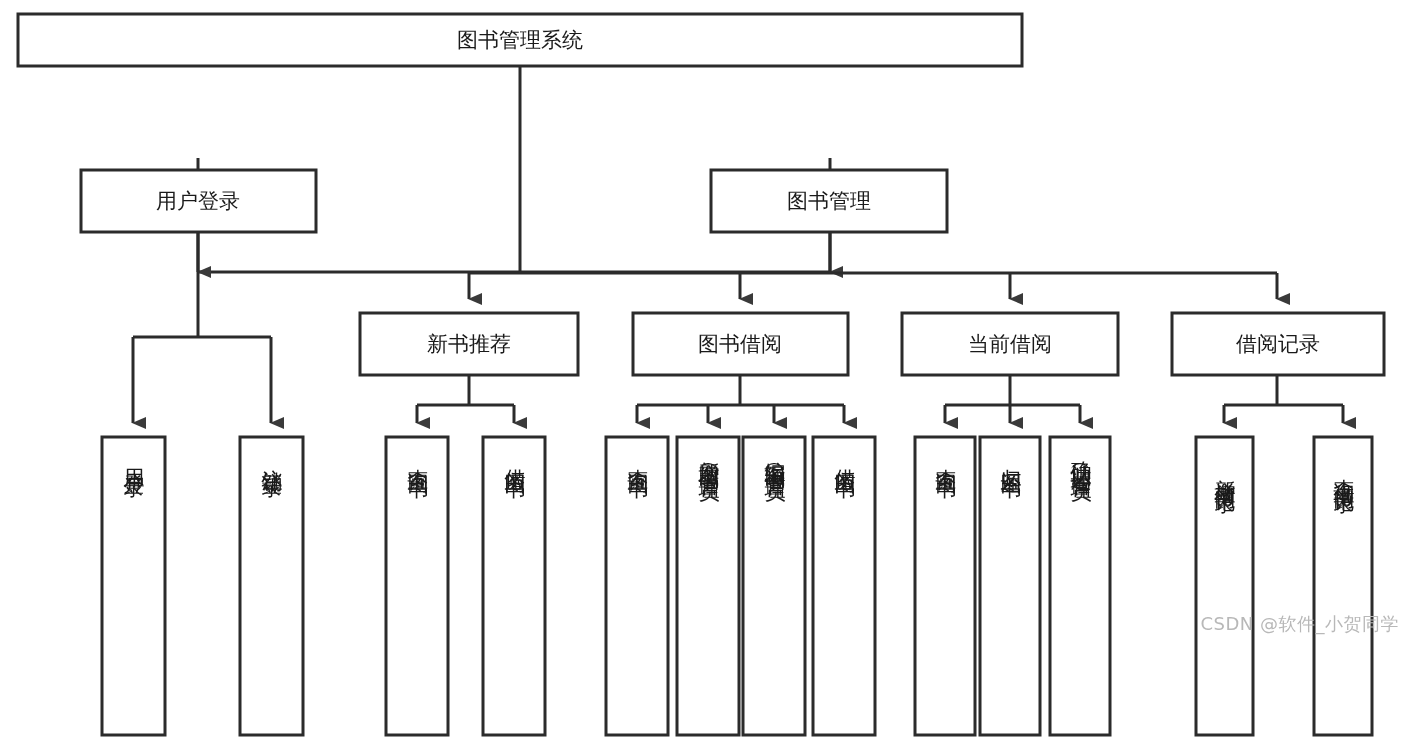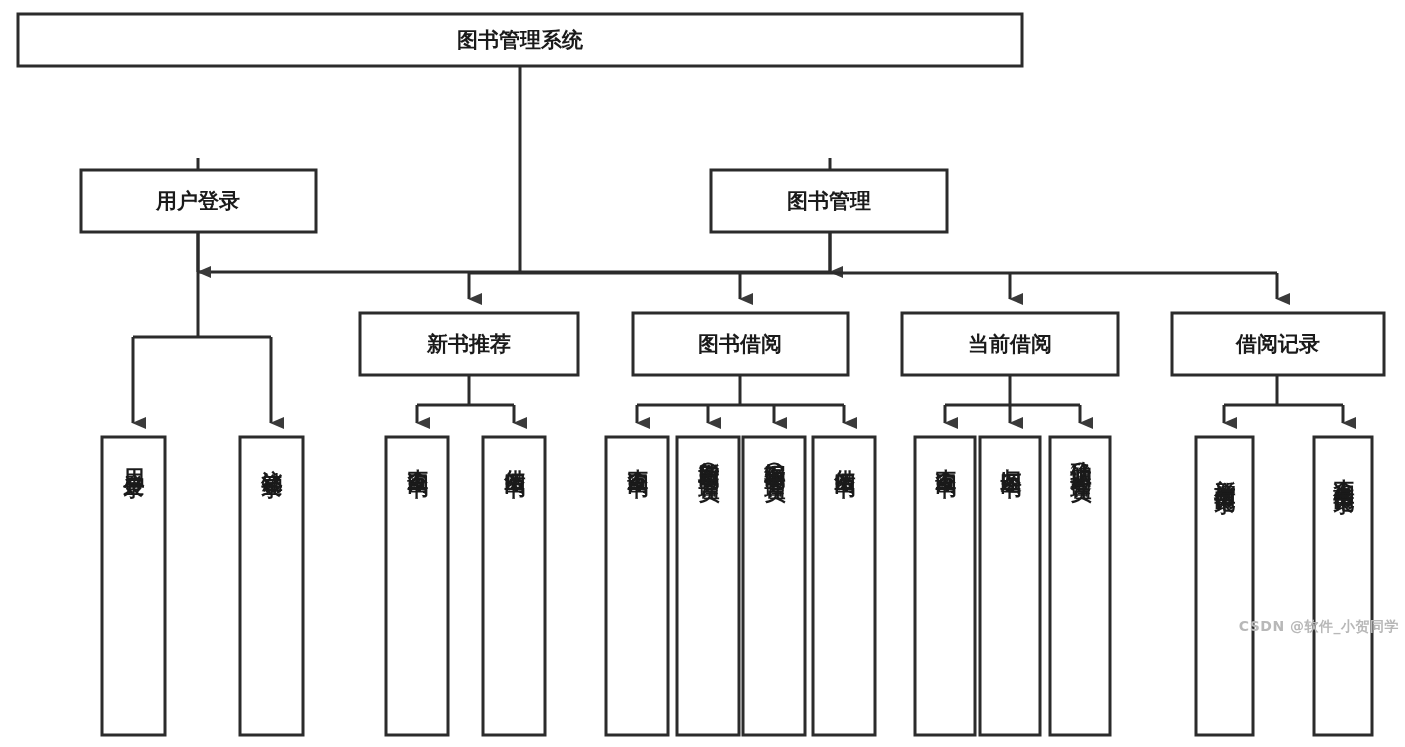--- a/index.html
+++ b/index.html
@@ -10,21 +10,20 @@
   body {
     width: 1405px;
     height: 747px;
     font-family: "DejaVu Sans", "Liberation Sans", sans-serif;
     overflow: hidden;
   }
   #diagram-root {
     position: relative;
     width: 1405px;
     height: 642px;
-    font-weight: bold;
   }
   svg#flow {
     position: absolute;
     left: 0;
     top: 0;
     width: 1405px;
     height: 747px;
     display: block;
   }
   .box-rect {
@@ -56,21 +55,21 @@
     writing-mode: vertical-rl;
     text-orientation: upright;
     letter-spacing: 3px;
     dominant-baseline: middle;
   }
   .watermark {
     position: absolute;
     right: 6px;
     bottom: 6px;
     font-family: "DejaVu Sans", "Liberation Sans", sans-serif;
-    font-size: 14px;
+    font-size: 18px;
     color: #b8b8b8;
     white-space: nowrap;
     letter-spacing: 0.5px;
   }
 </style>
 </head>
 <body>
 
 <div id="diagram-root">
 

